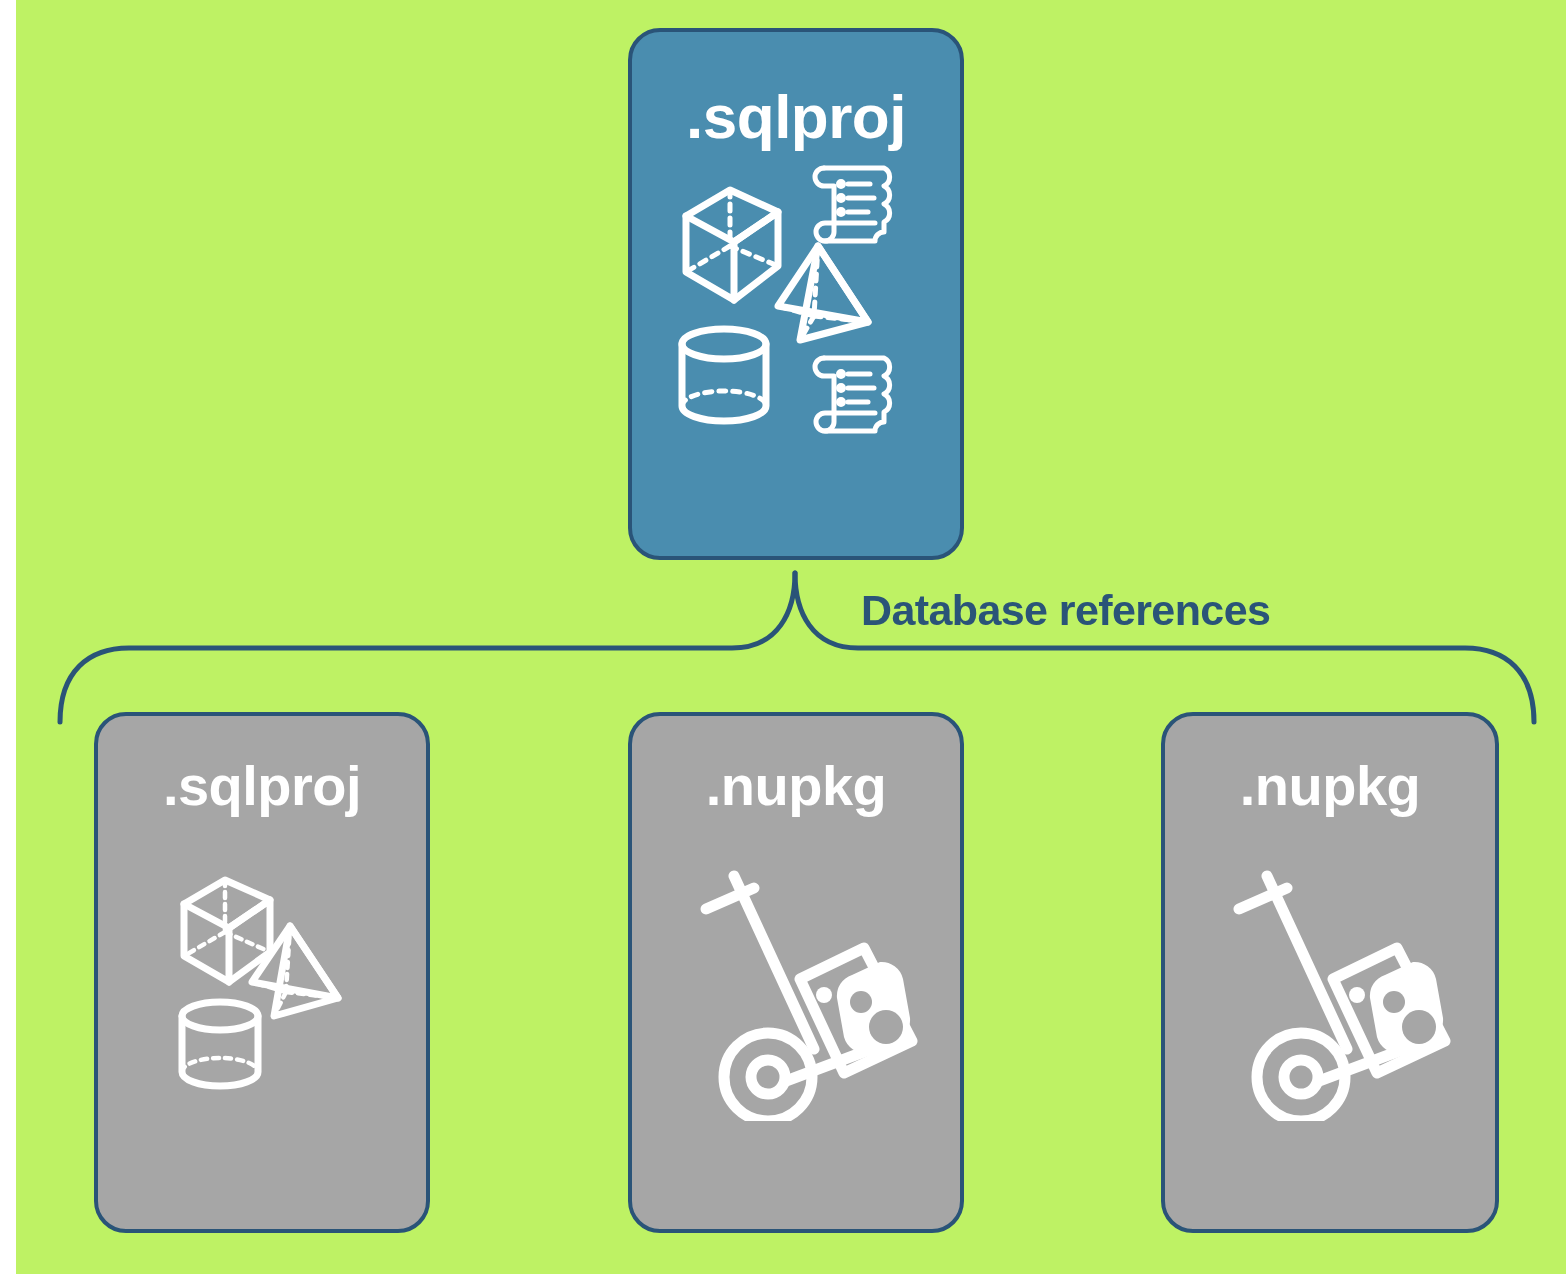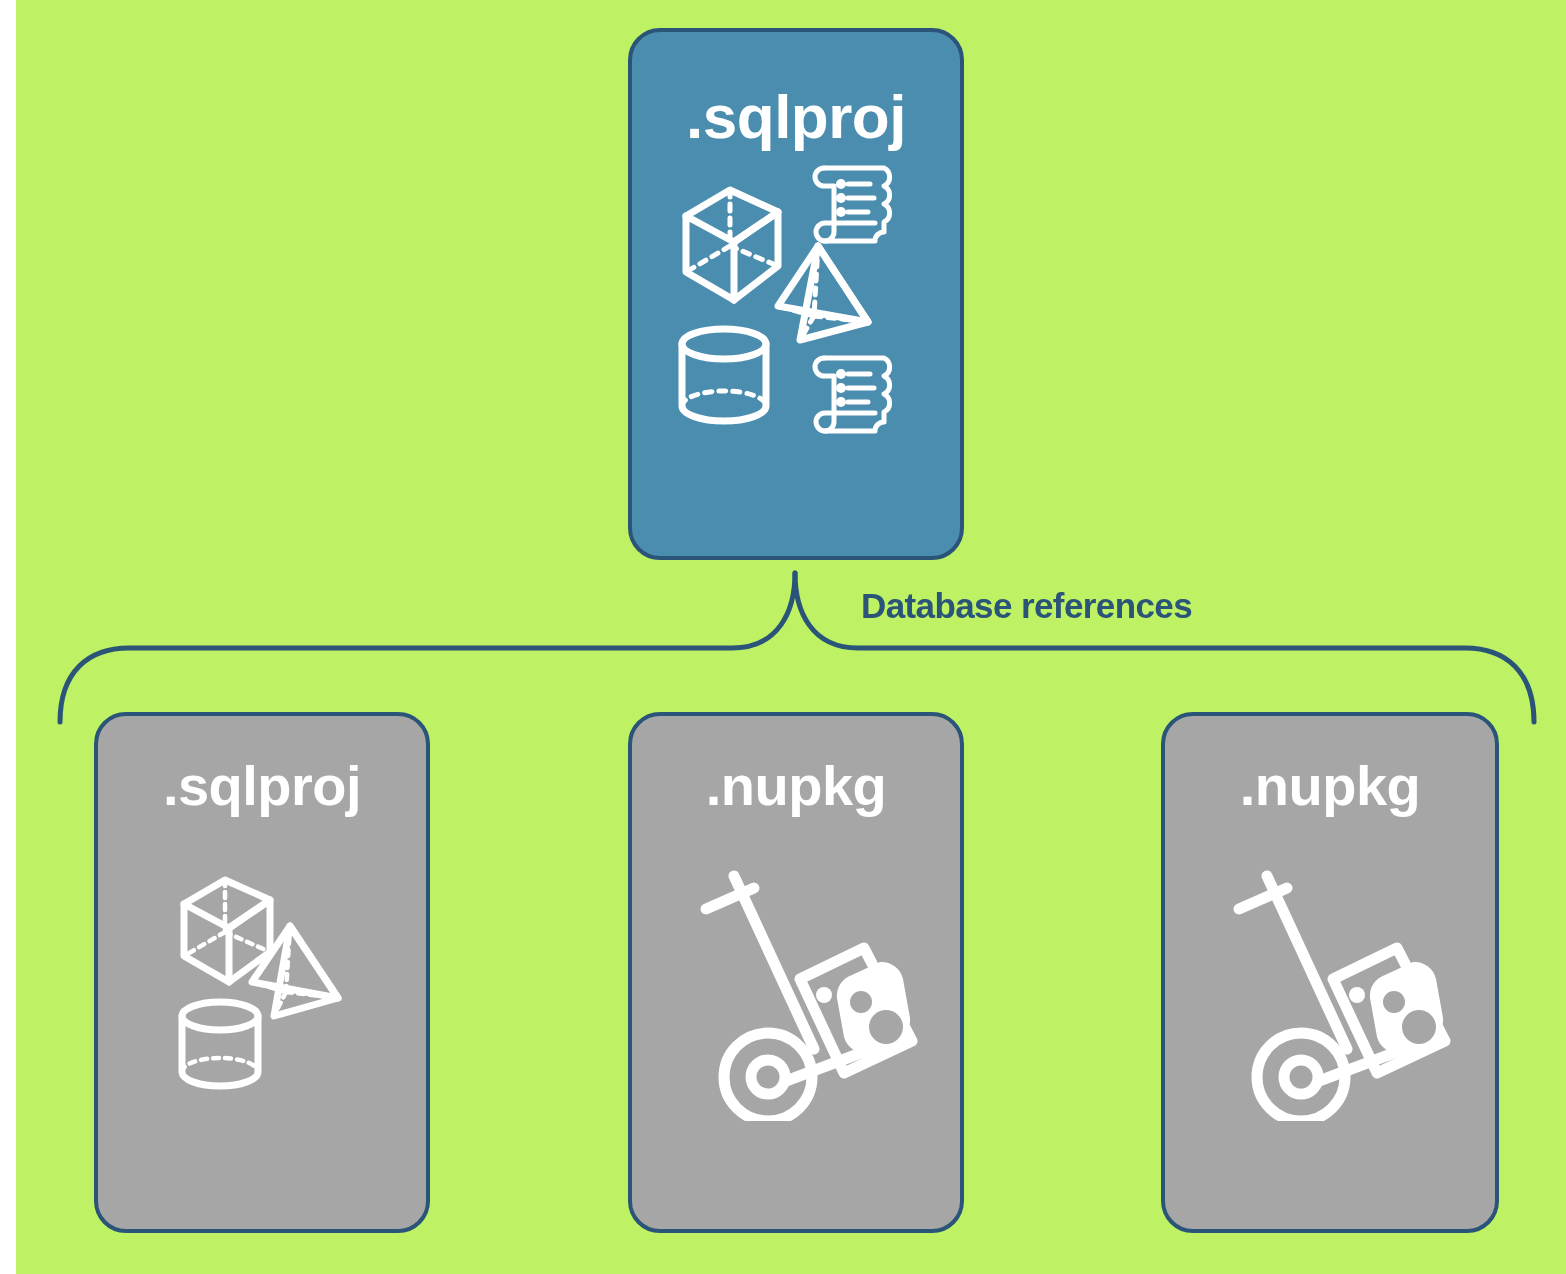--- a/index.html
+++ b/index.html
@@ -43,21 +43,21 @@
     position: absolute;
     left: 0; top: 0;
     width: 1566px; height: 1274px;
     pointer-events: none;
   }
 
   #brace-label {
     position: absolute;
     left: 845px;
     top: 586px;
-    font-size: 35px;
+    font-size: 43px;
     font-weight: bold;
     color: #2a5478;
     letter-spacing: -0.6px;
     white-space: nowrap;
   }
 </style>
 </head>
 <body>
 
 <div id="canvas">

